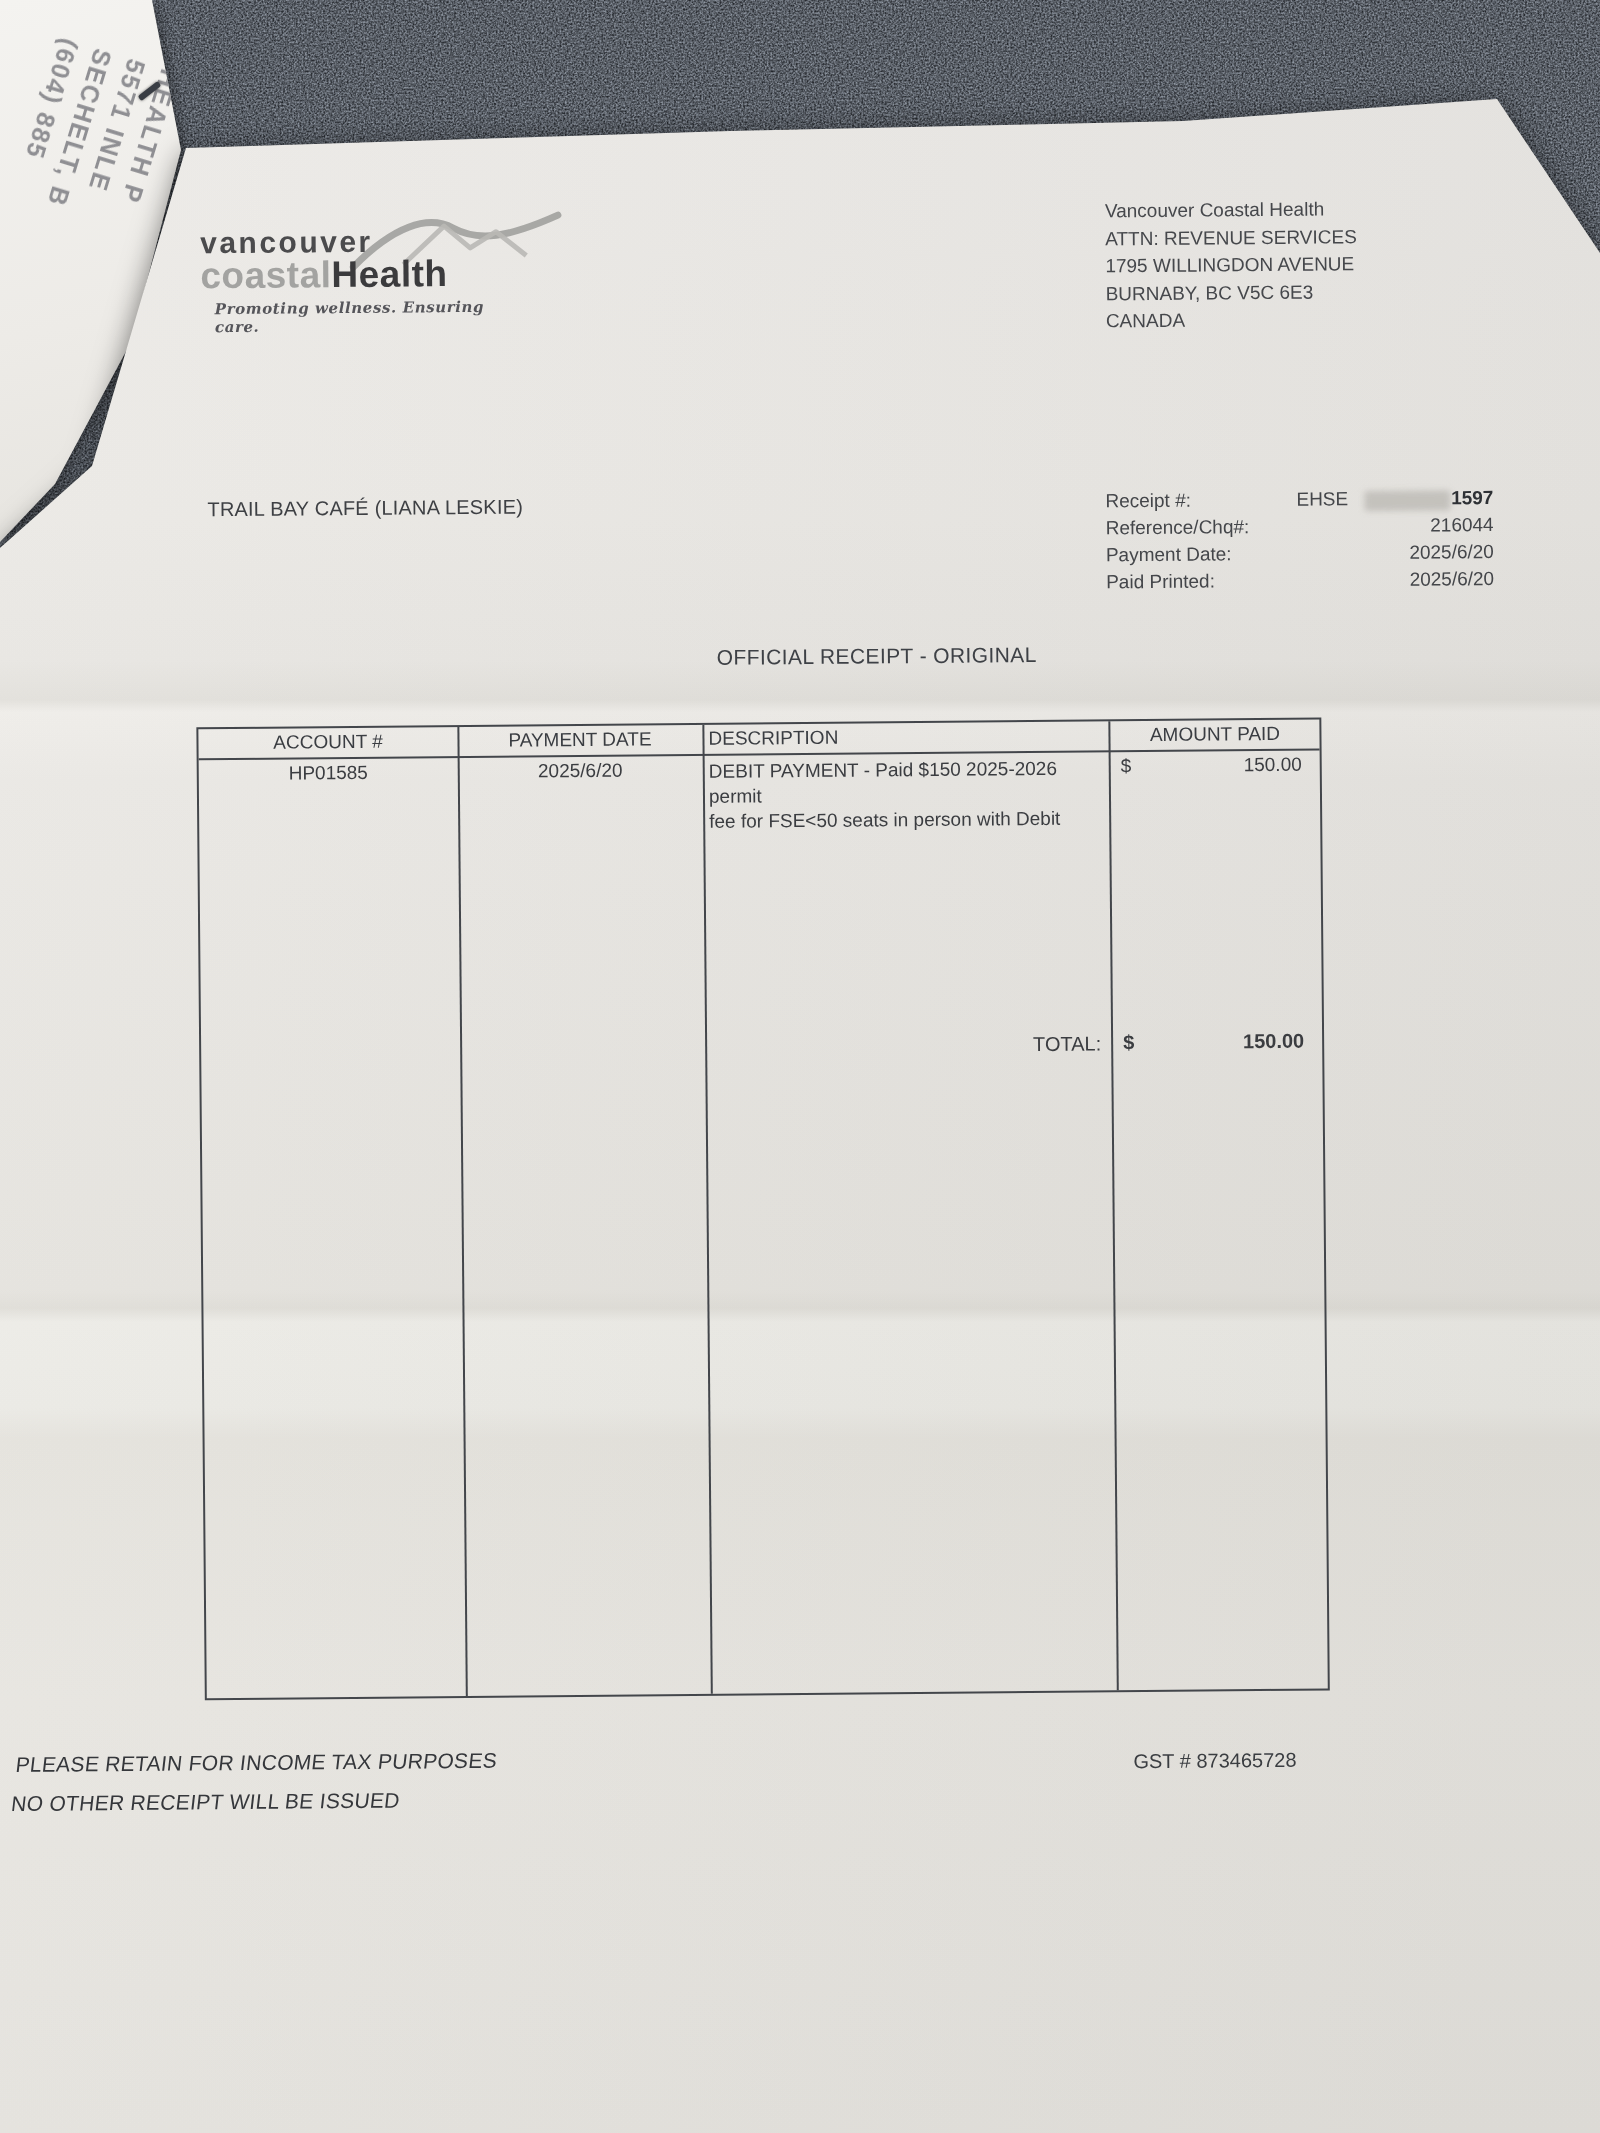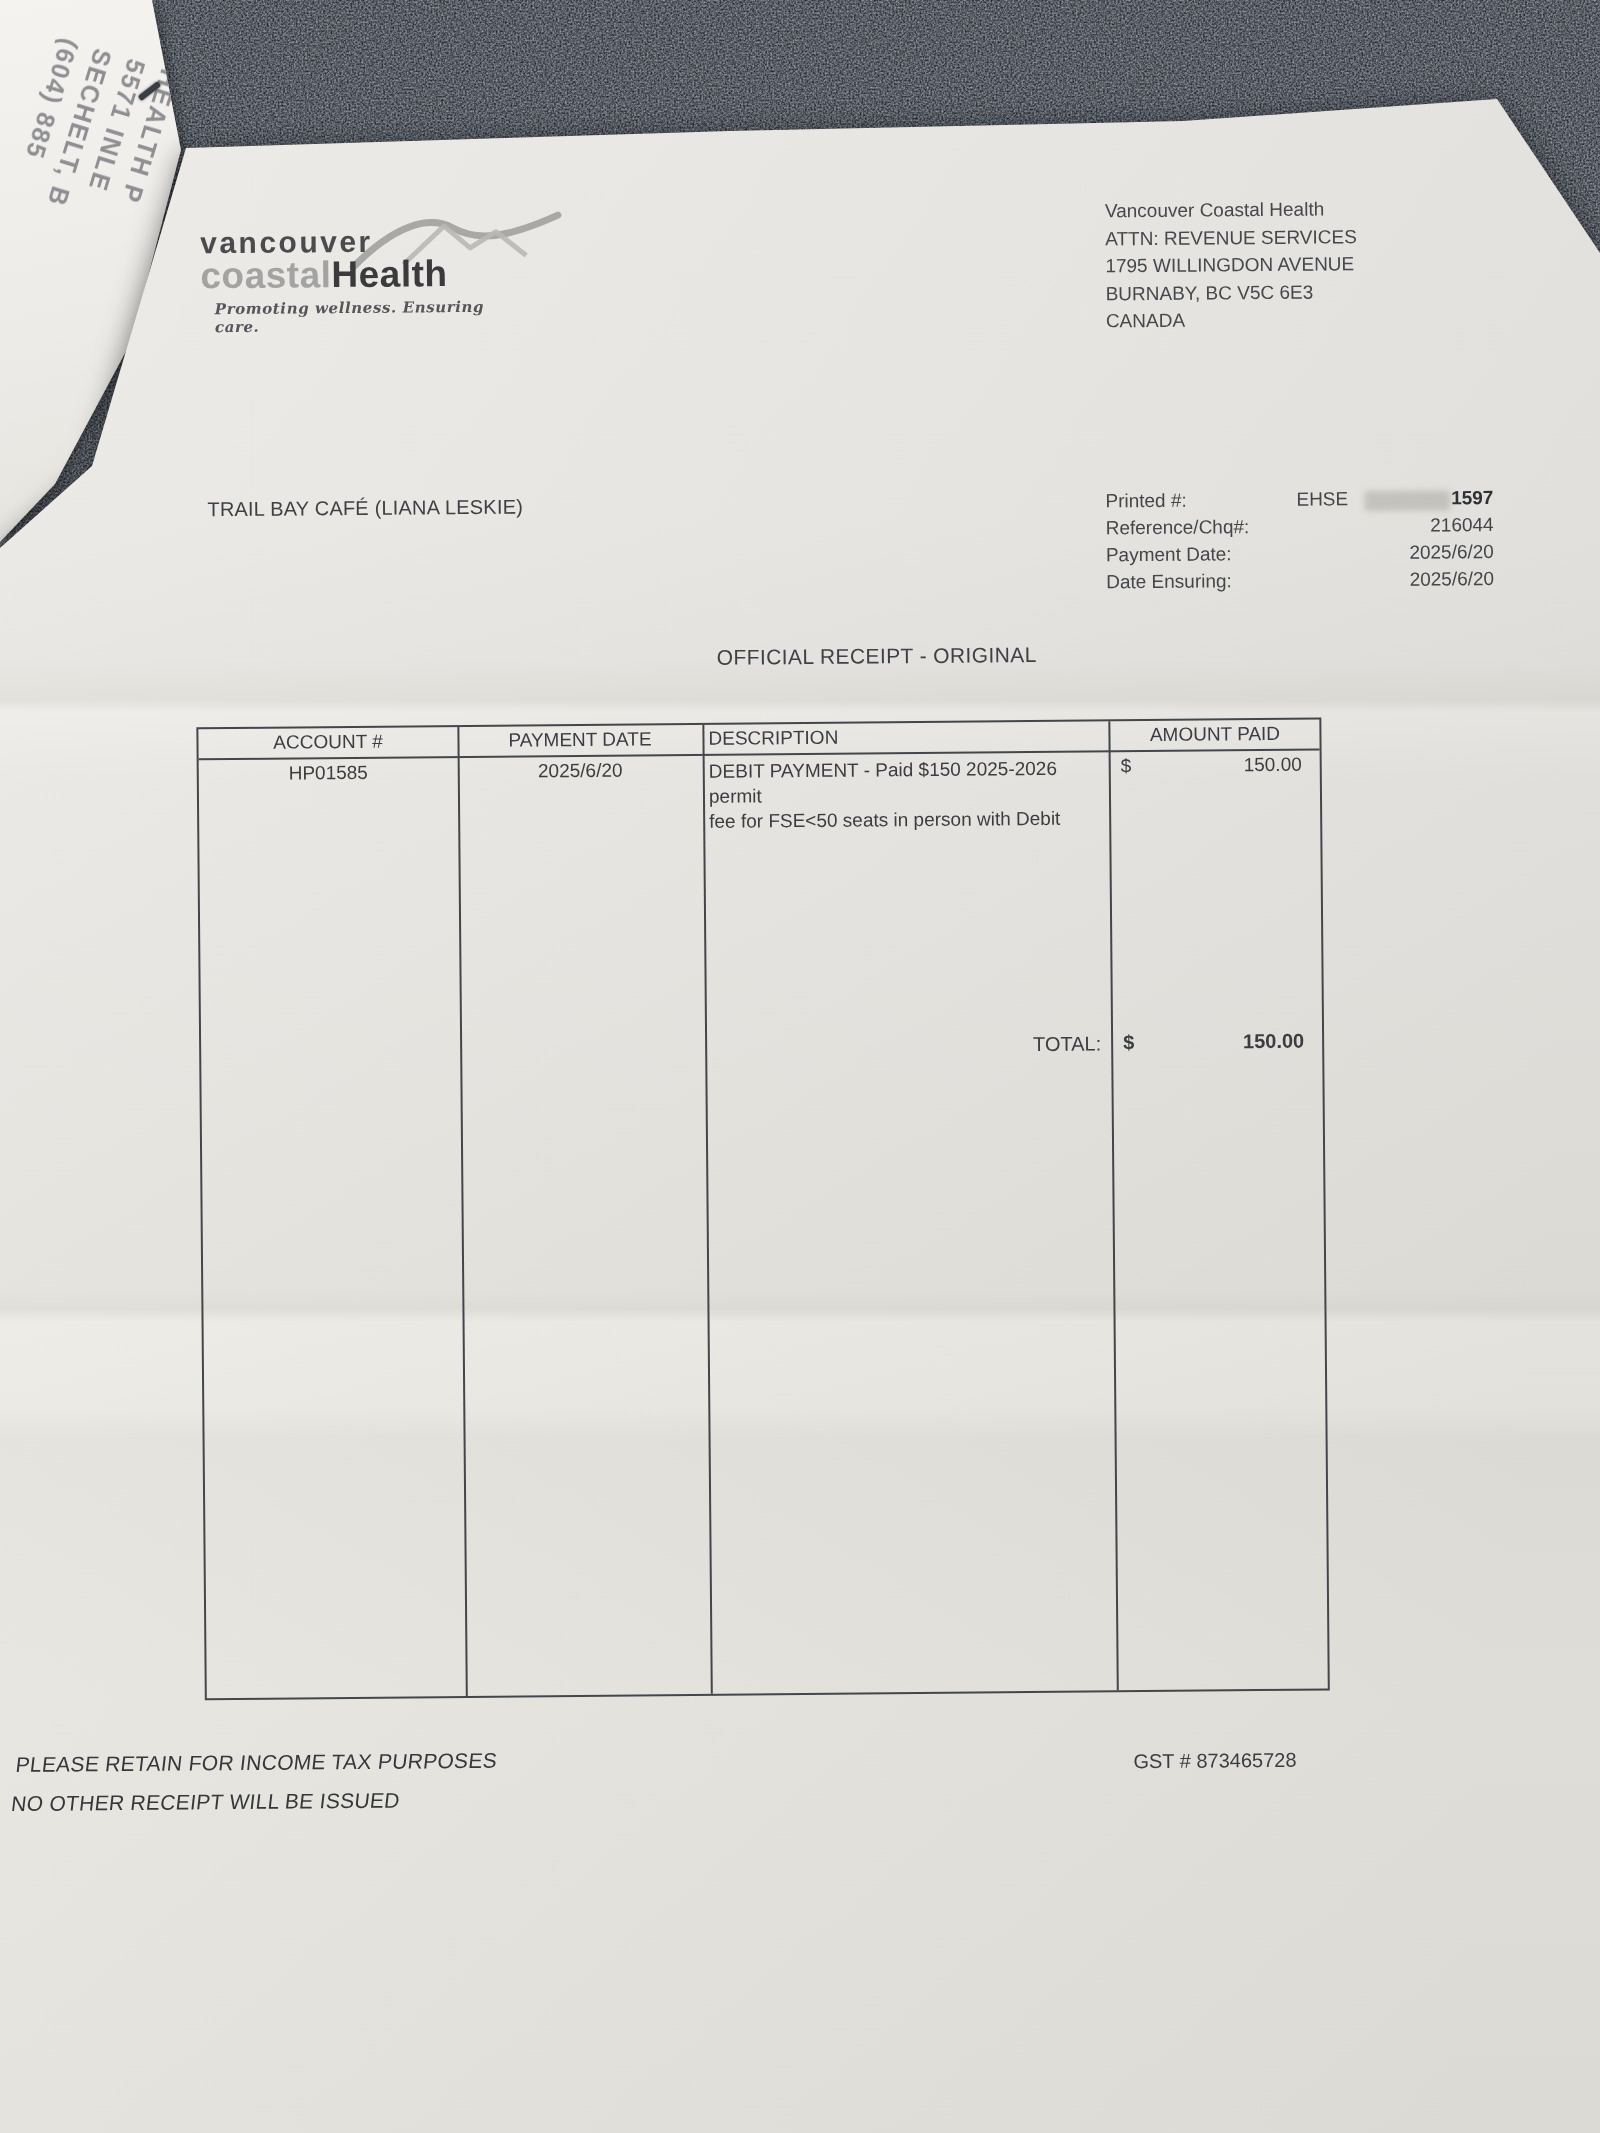--- a/index.html
+++ b/index.html
@@ -131,35 +131,35 @@
         <div>ATTN: REVENUE SERVICES</div>
         <div>1795 WILLINGDON AVENUE</div>
         <div>BURNABY, BC V5C 6E3</div>
         <div>CANADA</div>
       </div>
 
       <div class="abs recipient">TRAIL BAY CAFÉ (LIANA LESKIE)</div>
 
       <div class="abs meta">
         <div class="meta-row">
-          <span class="meta-label">Printed #:</span>
+          <span class="meta-label">Receipt #:</span>
           <span class="meta-prefix">EHSE</span>
           <span class="meta-redact"></span>
           <span class="meta-value bold">1597</span>
         </div>
         <div class="meta-row">
           <span class="meta-label">Reference/Chq#:</span>
           <span class="meta-value">216044</span>
         </div>
         <div class="meta-row">
           <span class="meta-label">Payment Date:</span>
           <span class="meta-value">2025/6/20</span>
         </div>
         <div class="meta-row">
-          <span class="meta-label">Date Ensuring:</span>
+          <span class="meta-label">Paid Printed:</span>
           <span class="meta-value">2025/6/20</span>
         </div>
       </div>
 
       <div class="abs title">OFFICIAL RECEIPT - ORIGINAL</div>
 
       <div class="abs rtable">
         <div class="col-div" style="left:259px;"></div>
         <div class="col-div" style="left:504px;"></div>
         <div class="col-div" style="left:910px;"></div>

